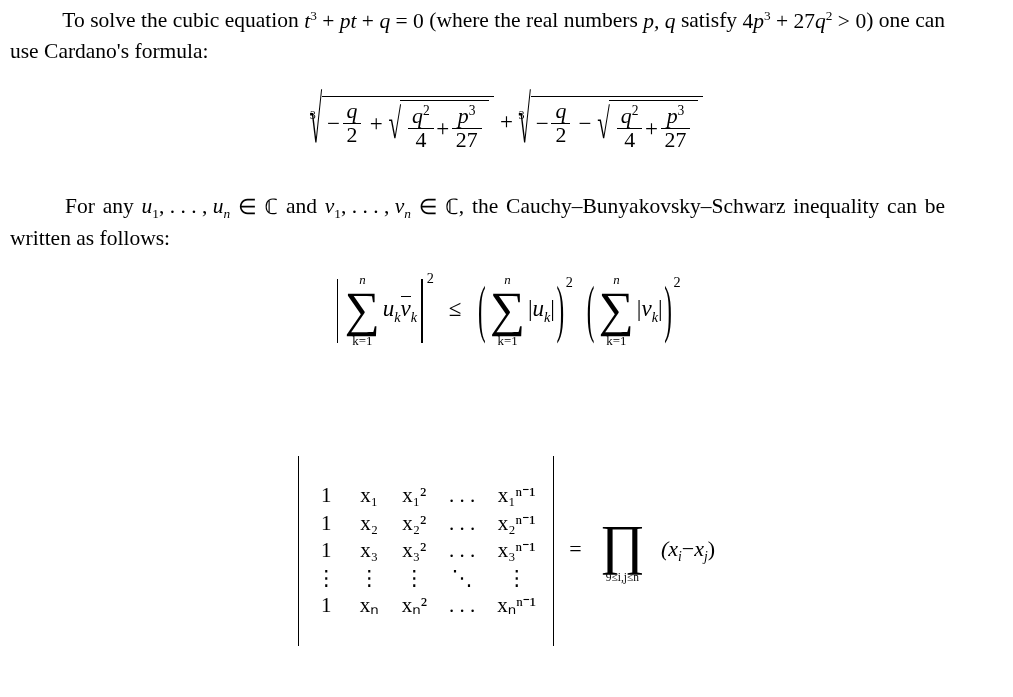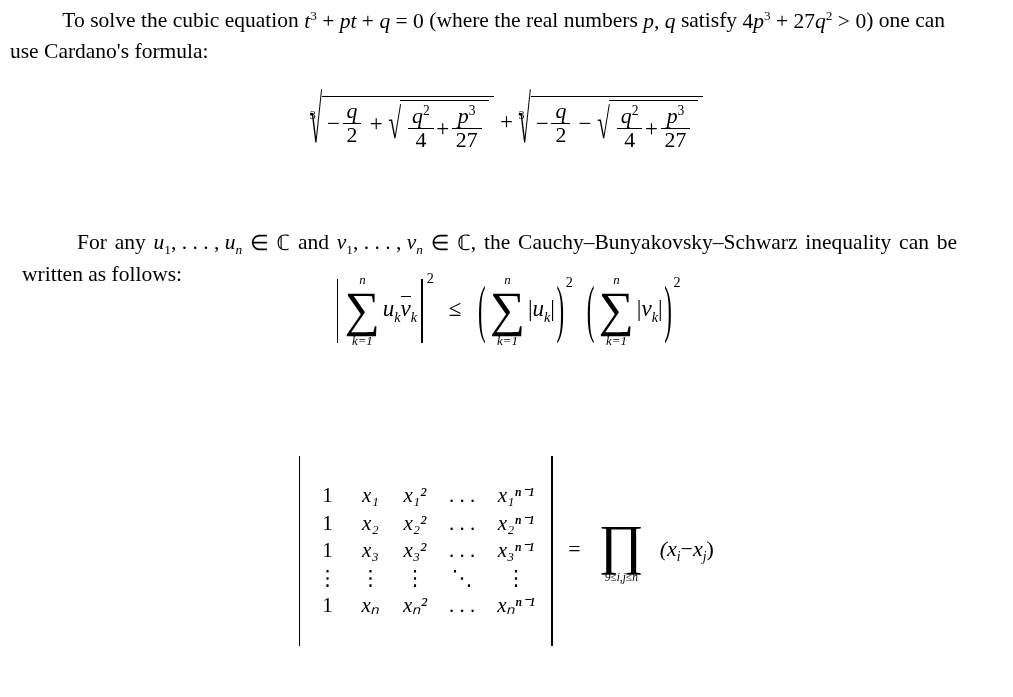--- a/index.html
+++ b/index.html
@@ -27,21 +27,21 @@
     text-align: justify;
     text-justify: inter-word;
     margin: 0;
   }
   .para.indent::before {
     content: "";
     display: inline-block;
     width: 2.2em;
   }
   .p1 { position: absolute; left: 10px; top: 6px; width: 935px; }
-  .p2 { position: absolute; left: 22px; top: 192px; width: 935px; margin-top: 36px; }
+  .p2 { position: absolute; left: 10px; top: 192px; width: 935px; }
   .p3 { position: absolute; left: 10px; top: 382px; width: 935px; }
 
   .mathline {
     position: absolute;
     width: 1013px;
     text-align: center;
     font-size: 21.5px;
   }
   .eq1 { top: 96px; }
   .eq2 { top: 270px; }
@@ -115,21 +115,21 @@
   
   .bigop {
     display: inline-block;
     text-align: center;
     vertical-align: middle;
     line-height: 1;
     margin: 0 0.12em;
   }
   .bigop .glyph { display: block; font-size: 2.15em; line-height: 0.95; }
   .bigop .lim-top { display: block; font-size: 0.56em; font-style: italic; line-height: 1.1; }
-  .bigop .lim-bot { display: block; font-size: 0.56em; font-style: italic; line-height: 1.1; }
+  .bigop .lim-bot { display: block; font-size: 0.56em; line-height: 1.1; }
 
   .bigdelim {
     display: inline-block;
     font-size: 1em;
     transform: scaleY(2.8);
     transform-origin: center 52%;
     margin: 0 0.07em;
     vertical-align: middle;
   }
   .vbar {
@@ -157,21 +157,20 @@
   table.matrix {
     display: inline-table;
     border-collapse: collapse;
     vertical-align: middle;
     margin: 0 0.25em;
   }
   table.matrix td {
     padding: 1px 11px;
     text-align: center;
     font-size: 21px;
-    font-style: italic;
     line-height: 1.22;
   }
   table.matrix td.upr { font-style: normal; }
   .detbar {
     display: inline-block;
     width: 1.3px;
     background: #000;
     vertical-align: middle;
   }
   .vdots { font-style: normal; letter-spacing: 0; }

